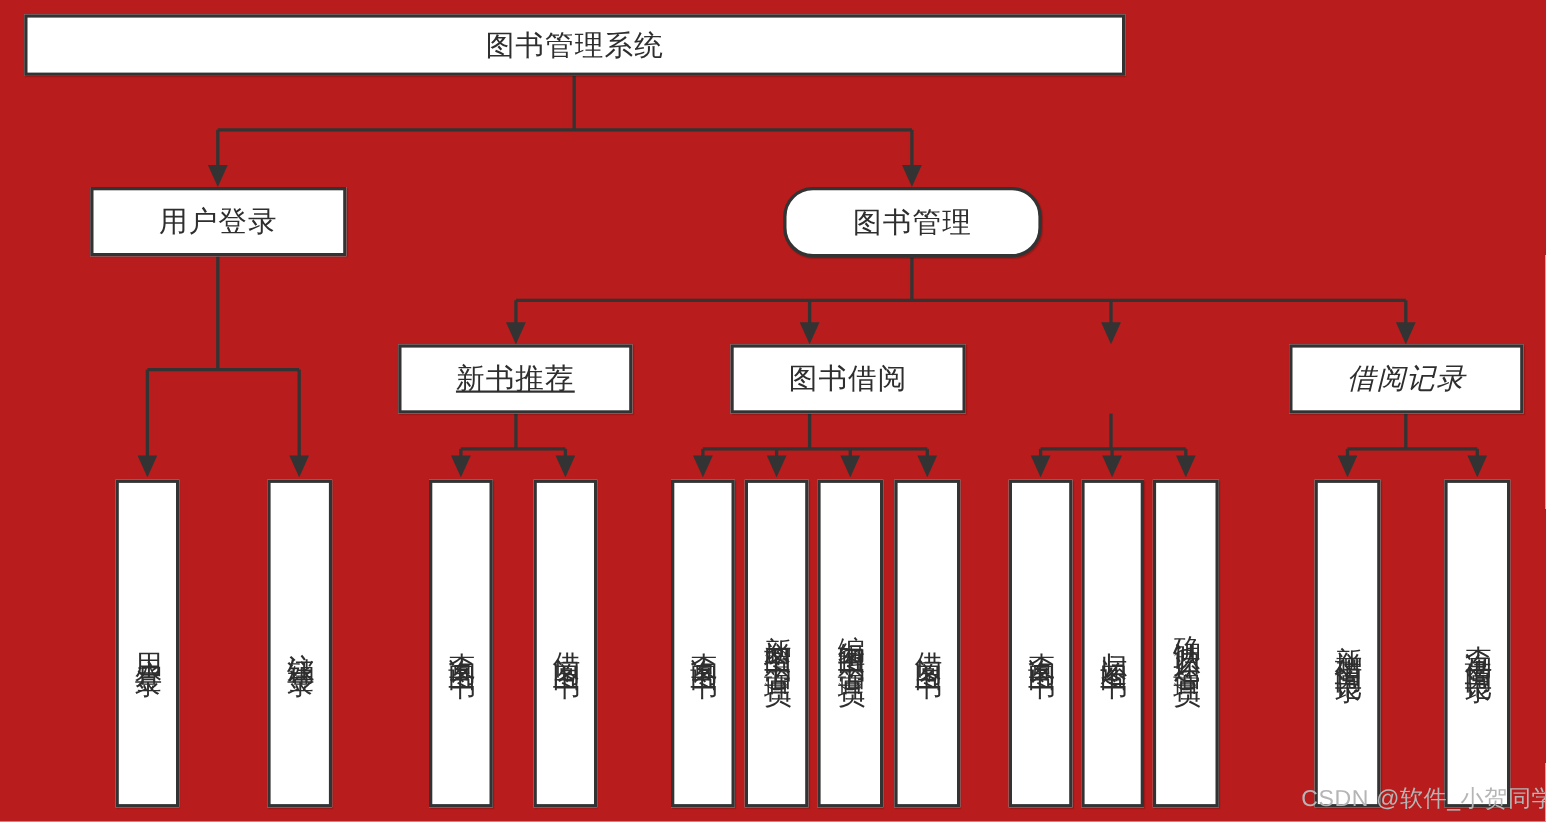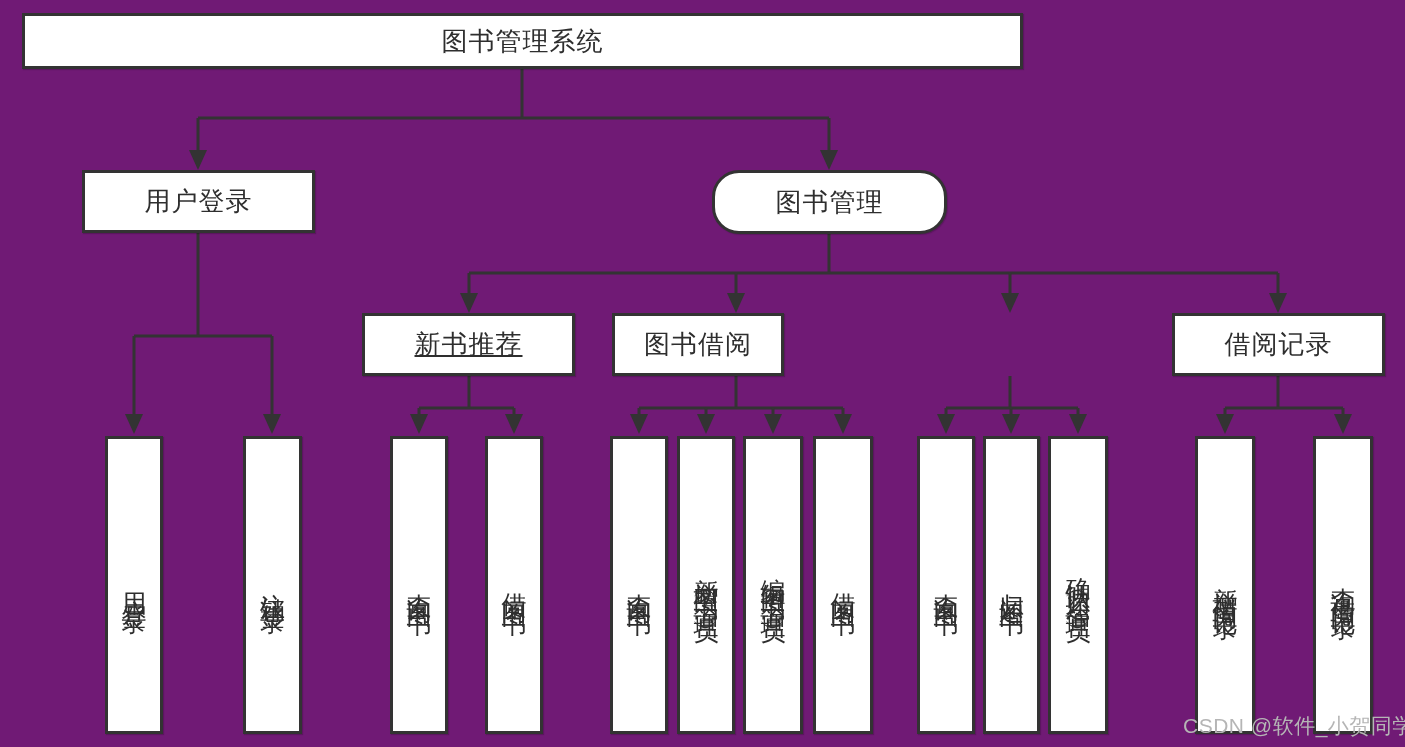--- a/index.html
+++ b/index.html
@@ -1,18 +1,18 @@
 <!DOCTYPE html>
 <html><head>
 <meta charset="utf-8">
 <style>
   html,body { margin:0; padding:0; background:#ffffff; }
   .canvas {
     position:relative; width:1405px; height:747px;
-    background:#701a75; overflow:hidden;
+    background:#b91c1c; overflow:hidden;
     font-family:"Liberation Sans","DejaVu Sans",sans-serif;
   }
   svg.wires { position:absolute; left:0; top:0; z-index:1; }
   .node {
     position:absolute; box-sizing:border-box;
     background:#ffffff; border:3px solid #333333;
     display:flex; align-items:center; justify-content:center;
     color:#2e2e2e; z-index:2;
     box-shadow:1px 1px 1px rgba(0,0,0,0.18);
   }
@@ -95,24 +95,24 @@
   <div class="node hnode" style="left:82px; top:170px; width:233px; height:63px;">
     <span>用户登录</span>
   </div>
   <div class="node hnode" style="left:712px; top:170px; width:235px; height:64px;border-radius:27px;">
     <span>图书管理</span>
   </div>
 
   <div class="node hnode" style="left:362px; top:313px; width:213px; height:63px;text-decoration:underline;">
     <span>新书推荐</span>
   </div>
-  <div class="node hnode" style="left:612px; top:313px; width:172px; height:63px;text-align:right;">
+  <div class="node hnode" style="left:664px; top:313px; width:214px; height:63px;text-align:right;">
     <span>图书借阅</span>
   </div>
-  <div class="node hnode" style="left:1172px; top:313px; width:213px; height:63px;">
+  <div class="node hnode" style="left:1172px; top:313px; width:213px; height:63px;font-style:italic;">
     <span>借阅记录</span>
   </div>
 
   <div class="node leaf" style="left:105px; top:436px; width:58px; height:298px;">
     <span class="vtext">用户登录</span>
   </div>
   <div class="node leaf" style="left:243px; top:436px; width:59px; height:298px;">
     <span class="vtext">注销登录</span>
   </div>
 

